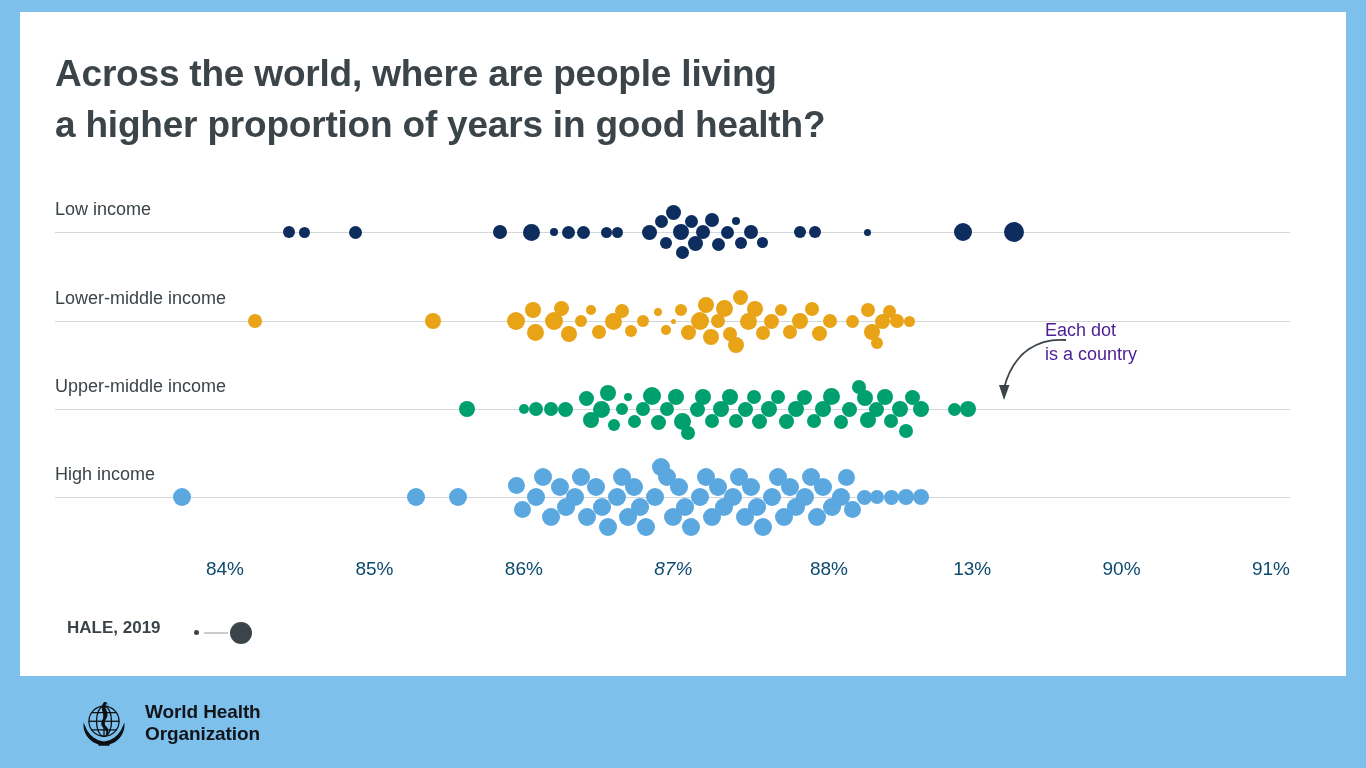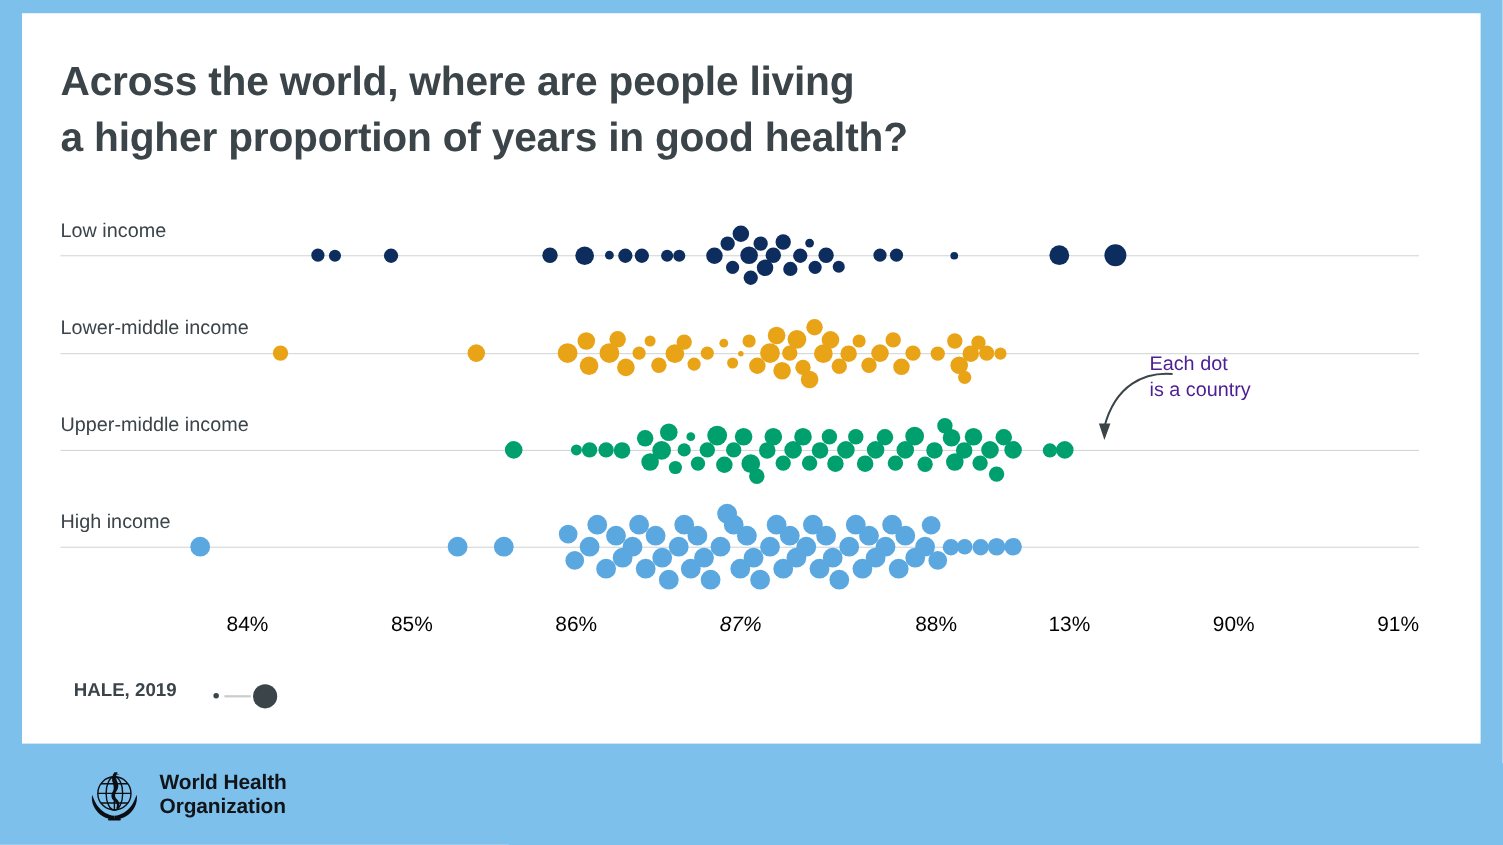--- a/index.html
+++ b/index.html
@@ -35,21 +35,21 @@
     position:absolute;left:55px;font-size:18px;color:#3b4449;
     white-space:nowrap;
   }
 
   .dotlayer{position:absolute;left:0;top:0;width:1326px;height:1px;}
   .dot{position:absolute;border-radius:50%;}
 
   
   .axis{position:absolute;left:0;top:558px;width:1326px;height:30px;}
   .tick{
-    position:absolute;font-size:19px;color:#000000;
+    position:absolute;font-size:19px;color:#0c4a6e;
     transform:translateX(-50%);white-space:nowrap;
   }
 
   
   .footer{position:absolute;left:12px;top:612px;width:1326px;height:40px;}
   .hale{
     position:absolute;left:55px;top:6px;
     font-size:17px;font-weight:700;color:#3b4449;white-space:nowrap;
   }
   .sizelegend{position:absolute;left:180px;top:8px;width:80px;height:24px;}
@@ -314,21 +314,21 @@
     <div>Each dot</div>
     <div>is a country</div>
   </div>
 
   <div class="axis">
     <div id="ticks-host">
         <div class="tick" style="left: 225px;">84%</div>
         <div class="tick" style="left: 374.429px;">85%</div>
         <div class="tick" style="left: 523.857px;">86%</div>
         <div class="tick" style="left: 673.286px; font-style: italic;">87%</div>
-        <div class="tick" style="left: 851px; text-align: right;">88%</div>
+        <div class="tick" style="left: 829px; text-align: right;">88%</div>
         <div class="tick" style="left: 972.143px;">13%</div>
         <div class="tick" style="left: 1121.57px;">90%</div>
         <div class="tick" style="left: 1271px;">91%</div>
       </div>
   </div>
 
   <div class="footer">
     <div class="hale">HALE, 2019</div>
     <div class="sizelegend">
       <div class="sl-small"></div>

